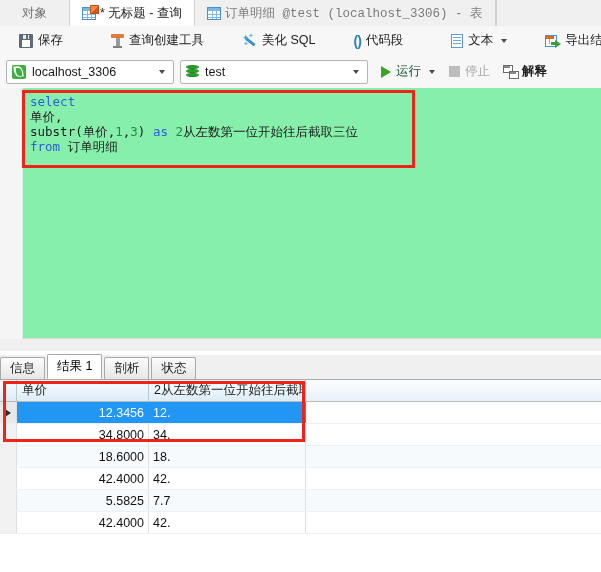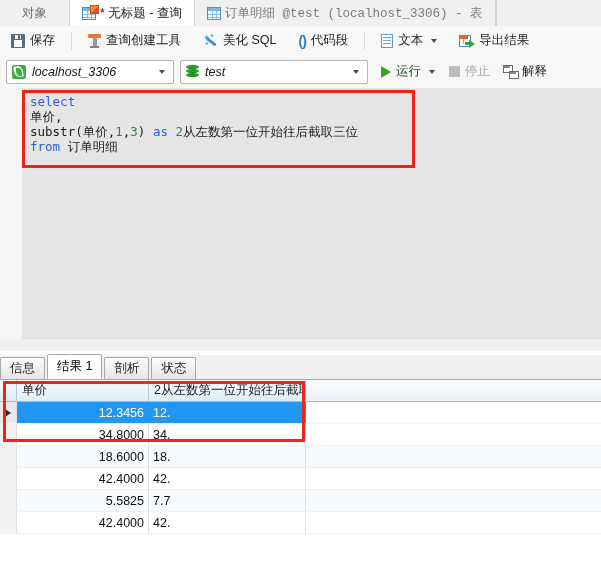--- a/index.html
+++ b/index.html
@@ -59,21 +59,21 @@
 
   
   .toolbar1 {
     position: absolute; left: 0; top: 26px; width: 601px; height: 29px;
     background: #f7f7f7;
     border-bottom: 1px solid #e2e2e2;
     display: flex; align-items: center;
   }
   .tb-item {
     display: flex; align-items: center; gap: 5px;
-    height: 23px; padding: 0 6px; margin: 0 4px;
+    height: 23px; padding: 0 6px; margin: 0 12px;
     font-size: 12.5px; color: #232323; white-space: nowrap; cursor: default;
     border: 1px solid transparent; border-radius: 2px;
   }
   .tb-sep { width: 1px; height: 18px; background: #dcdcdc; margin: 0 5px; }
   .caret-dn {
     width: 0; height: 0; border-left: 3.5px solid transparent;
     border-right: 3.5px solid transparent; border-top: 4px solid #4a4a4a;
     margin-left: 3px; flex: none;
   }
 
@@ -128,21 +128,21 @@
     position: absolute; left: 0; top: 55px; width: 601px; height: 33px;
     background: #f7f7f7; border-bottom: 1px solid #d8d8d8;
     display: flex; align-items: center;
   }
   .combo {
     display: flex; align-items: center; gap: 6px;
     height: 22px; background: #ffffff; border: 1px solid #b4b4b4; border-radius: 2px;
     padding: 0 4px 0 5px; margin-left: 6px; position: relative;
     font-size: 12.5px; color: #181818; cursor: default;
   }
-  .combo .lbl { flex: 1 1 auto; white-space: nowrap; font-style: italic; }
+  .combo .lbl { flex: 1 1 auto; white-space: nowrap; }
   .combo .arrowbox {
     width: 15px; height: 20px; display:flex; align-items:center; justify-content:center;
     flex: none;
   }
   .combo-conn { width: 157px; }
   .combo-db { width: 177px; }
 
   
   .ico-conn { position:relative; width:14px; height:14px; flex:none;
     background:#3fae3f; border-radius:2px; overflow:hidden; }
@@ -171,31 +171,31 @@
   }
   .tri-run {
     width:0;height:0;flex:none;
     border-top:6px solid transparent;border-bottom:6px solid transparent;
     border-left:10px solid #3aa521;
   }
   .stopbtn { display:flex; align-items:center; gap:5px; height:22px; padding:0 5px;
     font-size:12.5px; color:#a8a8a8; margin-left:4px; cursor: default; }
   .sq-stop { width:11px;height:11px;background:#bdbdbd;flex:none; }
   .explbtn { display:flex; align-items:center; gap:4px; height:22px; padding:0 4px;
-    font-size:12.5px; color:#1e1e1e; margin-left:4px; cursor: default; }
+    font-size:12.5px; color:#1e1e1e; margin-left:4px; cursor: default; font-weight: bold; }
   .ico-expl { position:relative; width:15px; height:13px; flex:none; }
   .ico-expl .b1 { position:absolute; left:0; top:0; width:8px; height:6px; border:1px solid #6b6b6b; background:#fff;}
   .ico-expl .b1t { position:absolute; left:1px; top:1px; width:6px; height:1.5px; background:#888;}
   .ico-expl .b2 { position:absolute; left:6px; top:6px; width:8px; height:6px; border:1px solid #6b6b6b; background:#fff;}
   .ico-expl .b2t { position:absolute; left:7px; top:7px; width:6px; height:1.5px; background:#888;}
 
   
   .editor {
     position: absolute; left:0; top:88px; width:601px; height:262px;
-    background:#e5e5e5;
+    background:#86efac;
   }
   .ed-gutter {
     position:absolute; left:0; top:0; width:22px; height:262px;
     background:#f5f5f5; border-right:1px solid #e6e6e6;
   }
   .ed-gutter-num {
     position:absolute; left:0; width:17px; text-align:right;
     font-family:"DejaVu Sans Mono","Liberation Mono",monospace;
     font-size:11.5px; color:#9a9a9a; line-height:15px; height:15px;
   }

